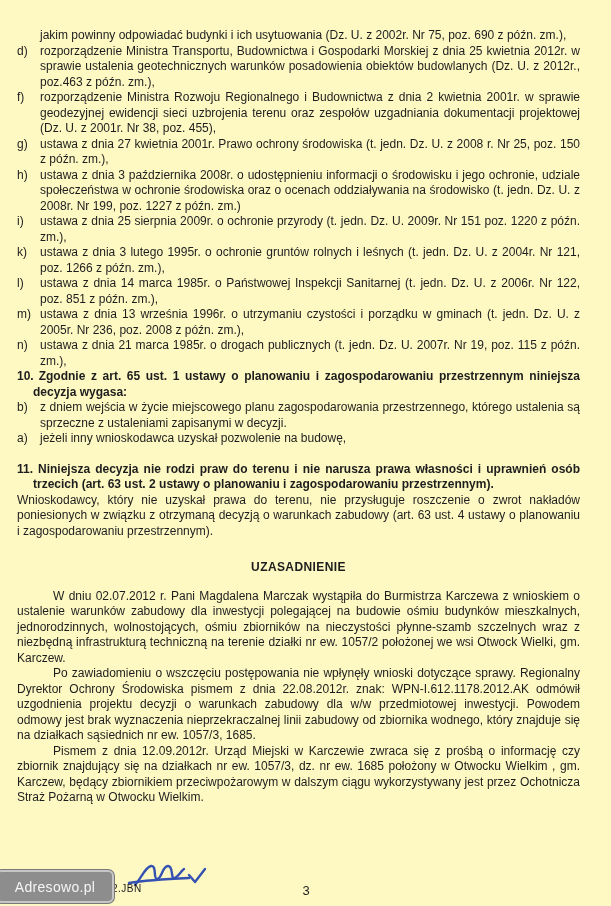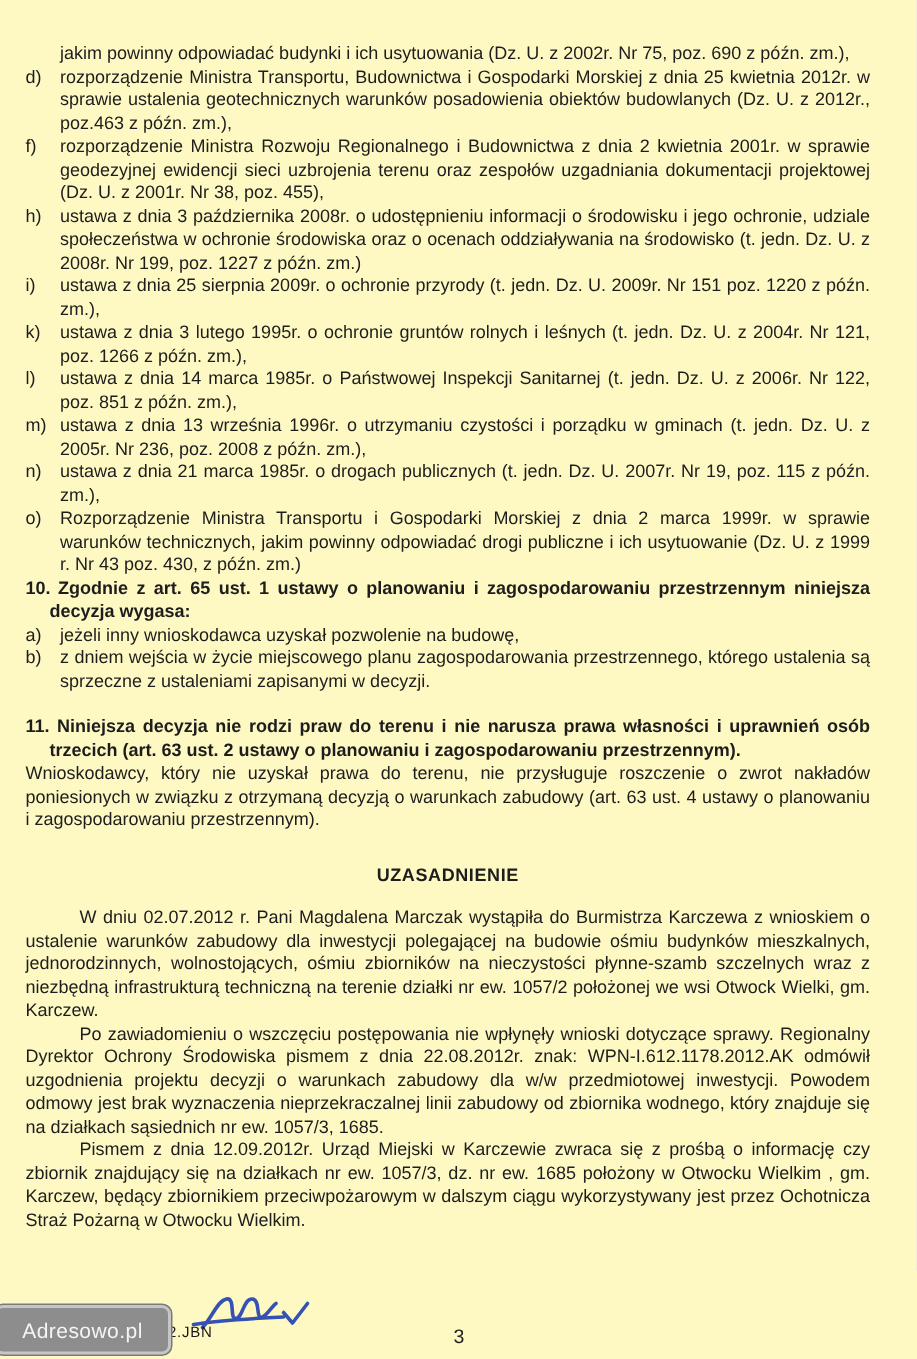--- a/index.html
+++ b/index.html
@@ -62,31 +62,31 @@
 </style>
 </head>
 <body>
 
 <div class="page">
   <div class="content">
 
     <div class="li"><span class="ltr"></span><span>jakim powinny odpowiadać budynki i ich usytuowania (Dz. U. z 2002r. Nr 75, poz. 690 z późn. zm.),</span></div>
     <div class="li"><span class="ltr">d)</span><span>rozporządzenie Ministra Transportu, Budownictwa i Gospodarki Morskiej z dnia 25 kwietnia 2012r. w sprawie ustalenia geotechnicznych warunków posadowienia obiektów budowlanych (Dz. U. z 2012r., poz.463 z późn. zm.),</span></div>
     <div class="li"><span class="ltr">f)</span><span>rozporządzenie Ministra Rozwoju Regionalnego i Budownictwa z dnia 2 kwietnia 2001r. w sprawie geodezyjnej ewidencji sieci uzbrojenia terenu oraz zespołów uzgadniania dokumentacji projektowej (Dz. U. z 2001r. Nr 38, poz. 455),</span></div>
+    <div class="li"><span class="ltr">g)</span><span>ustawa z dnia 27 kwietnia 2001r. Prawo ochrony środowiska (t. jedn. Dz. U. z 2008 r. Nr 25, poz. 150 z późn. zm.),</span></div>
     <div class="li"><span class="ltr">h)</span><span>ustawa z dnia 3 października 2008r. o udostępnieniu informacji o środowisku i jego ochronie, udziale społeczeństwa w ochronie środowiska oraz o ocenach oddziaływania na środowisko (t. jedn. Dz. U. z 2008r. Nr 199, poz. 1227 z późn. zm.)</span></div>
     <div class="li"><span class="ltr">i)</span><span>ustawa z dnia 25 sierpnia 2009r. o ochronie przyrody (t. jedn. Dz. U. 2009r. Nr 151 poz. 1220 z późn. zm.),</span></div>
     <div class="li"><span class="ltr">k)</span><span>ustawa z dnia 3 lutego 1995r. o ochronie gruntów rolnych i leśnych (t. jedn. Dz. U. z 2004r. Nr 121, poz. 1266 z późn. zm.),</span></div>
     <div class="li"><span class="ltr">l)</span><span>ustawa z dnia 14 marca 1985r. o Państwowej Inspekcji Sanitarnej (t. jedn. Dz. U. z 2006r. Nr 122, poz. 851 z późn. zm.),</span></div>
     <div class="li"><span class="ltr">m)</span><span>ustawa z dnia 13 września 1996r. o utrzymaniu czystości i porządku w gminach (t. jedn. Dz. U. z 2005r. Nr 236, poz. 2008 z późn. zm.),</span></div>
     <div class="li"><span class="ltr">n)</span><span>ustawa z dnia 21 marca 1985r. o drogach publicznych (t. jedn. Dz. U. 2007r. Nr 19, poz. 115 z późn. zm.),</span></div>
-    <div class="li"><span class="ltr">o)</span><span>Rozporządzenie Ministra Transportu i Gospodarki Morskiej z dnia 2 marca 1999r. w sprawie warunków technicznych, jakim powinny odpowiadać drogi publiczne i ich usytuowanie (Dz. U. z 1999 r. Nr 43 poz. 430, z późn. zm.)</span></div>
 
     <div class="sec"><span class="num">10.</span><span>Zgodnie z art. 65 ust. 1 ustawy o planowaniu i zagospodarowaniu przestrzennym niniejsza decyzja wygasa:</span></div>
+    <div class="li"><span class="ltr">b)</span><span>z dniem wejścia w życie miejscowego planu zagospodarowania przestrzennego, którego ustalenia są sprzeczne z ustaleniami zapisanymi w decyzji.</span></div>
     <div class="li"><span class="ltr">a)</span><span>jeżeli inny wnioskodawca uzyskał pozwolenie na budowę,</span></div>
-    <div class="li"><span class="ltr">b)</span><span>z dniem wejścia w życie miejscowego planu zagospodarowania przestrzennego, którego ustalenia są sprzeczne z ustaleniami zapisanymi w decyzji.</span></div>
 
     <div class="gap-sm"></div>
 
     <div class="sec"><span class="num">11.</span><span>Niniejsza decyzja nie rodzi praw do terenu i nie narusza prawa własności i uprawnień osób trzecich (art. 63 ust. 2 ustawy o planowaniu i zagospodarowaniu przestrzennym).</span></div>
     <div class="plain">Wnioskodawcy, który nie uzyskał prawa do terenu, nie przysługuje roszczenie o zwrot nakładów poniesionych w związku z otrzymaną decyzją o warunkach zabudowy (art. 63 ust. 4 ustawy o planowaniu i zagospodarowaniu przestrzennym).</div>
 
     <div class="uz-heading">UZASADNIENIE</div>
 
     <p class="para">W dniu 02.07.2012 r. Pani Magdalena Marczak wystąpiła do Burmistrza Karczewa z wnioskiem o ustalenie warunków zabudowy dla inwestycji polegającej na budowie ośmiu budynków mieszkalnych, jednorodzinnych, wolnostojących, ośmiu zbiorników na nieczystości płynne-szamb szczelnych wraz z niezbędną infrastrukturą techniczną na terenie działki nr ew. 1057/2 położonej we wsi Otwock Wielki, gm. Karczew.</p>
     <p class="para">Po zawiadomieniu o wszczęciu postępowania nie wpłynęły wnioski dotyczące sprawy. Regionalny Dyrektor Ochrony Środowiska pismem z dnia 22.08.2012r. znak: WPN-I.612.1178.2012.AK odmówił uzgodnienia projektu decyzji o warunkach zabudowy dla w/w przedmiotowej inwestycji. Powodem odmowy jest brak wyznaczenia nieprzekraczalnej linii zabudowy od zbiornika wodnego, który znajduje się na działkach sąsiednich nr ew. 1057/3, 1685.</p>

